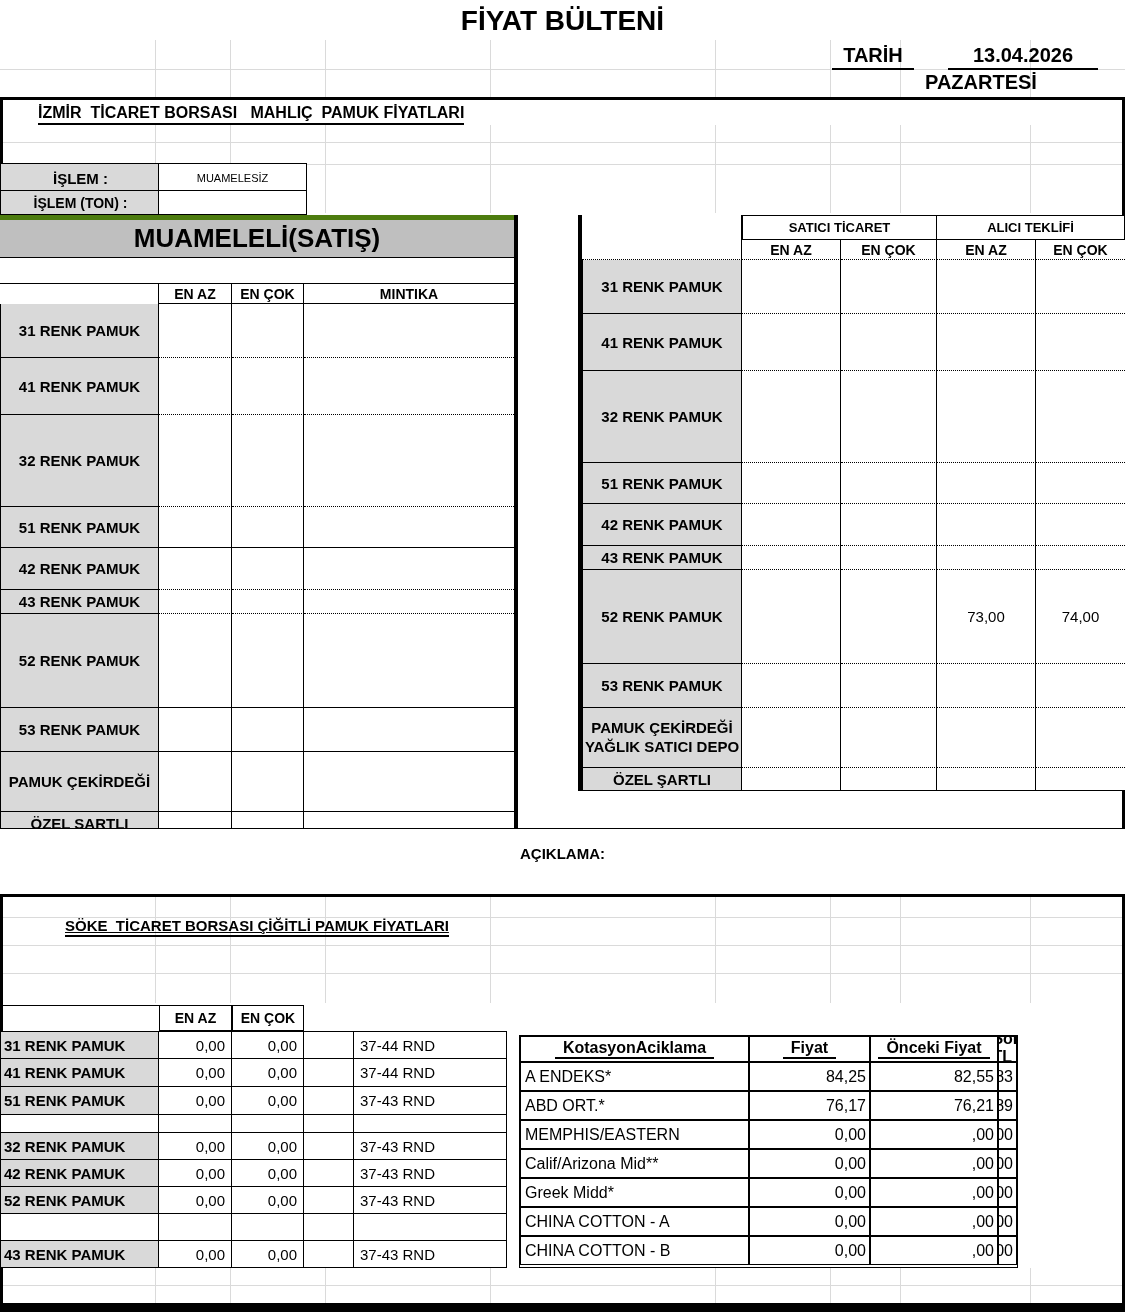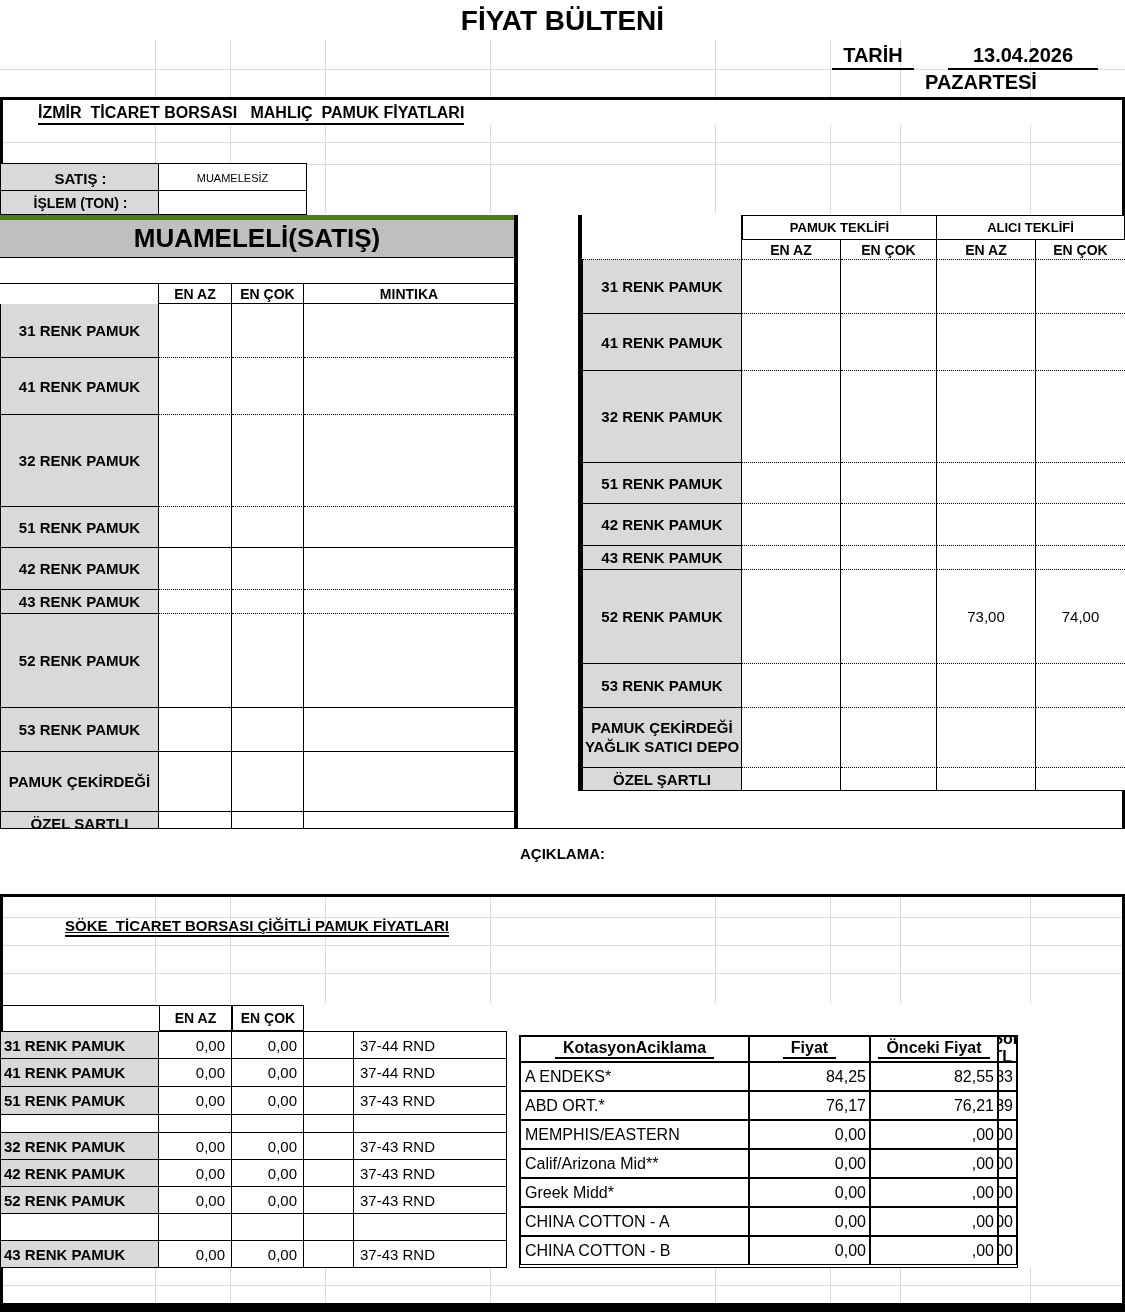--- a/index.html
+++ b/index.html
@@ -154,21 +154,21 @@
 <div class="abs flexc b" id="tarih-value">13.04.2026</div>
 <div class="abs flexc b" id="day-name">PAZARTESİ</div>
 
 <div class="abs edge" id="edge-top"></div>
 <div class="abs edge" id="edge-left"></div>
 <div class="abs edge" id="edge-right"></div>
 <div class="abs edge" id="edge-bottom"></div>
 <div class="abs edge" id="edge-aciklama"></div>
 
 <div class="abs b" id="izmir-heading">İZMİR  TİCARET BORSASI   MAHLIÇ  PAMUK FİYATLARI</div>
-<div class="abs flexc b" id="piyasa-label">SATIŞ :</div>
+<div class="abs flexc b" id="piyasa-label">İŞLEM :</div>
 <div class="abs flexc" id="piyasa-value">MUAMELESİZ</div>
 <div class="abs flexc b" id="islem-label">İŞLEM (TON) :</div>
 <div class="abs" id="islem-value"></div>
 
 <div class="abs uptable" id="left-table">
   <div class="banner">MUAMELELİ(SATIŞ)</div>
   <div class="spacer-row"></div>
   <div class="hdr">
     <div class="hc blank lw0"></div>
     <div class="hc lw1">EN AZ</div>
@@ -234,21 +234,21 @@
     <div class="c lbl lw0">ÖZEL ŞARTLI</div>
     <div class="c v lw1"></div>
     <div class="c v lw2"></div>
     <div class="c v lwf end"></div>
   </div>
 </div>
 
 <div class="abs uptable" id="right-table">
   <div class="grp">
     <div class="gspacer rw0"></div>
-    <div class="gc" style="width:195px;">PAMUK TEKLİFİ</div>
+    <div class="gc" style="width:195px;">SATICI TİCARET</div>
     <div class="gc" style="flex:1;border-left:none;">ALICI TEKLİFİ</div>
   </div>
   <div class="hdr">
     <div class="hc blank rw0"></div>
     <div class="hc rw1">EN AZ</div>
     <div class="hc rw2">EN ÇOK</div>
     <div class="hc rw3">EN AZ</div>
     <div class="hc rwf" style="border-right:none;">EN ÇOK</div>
   </div>
 

